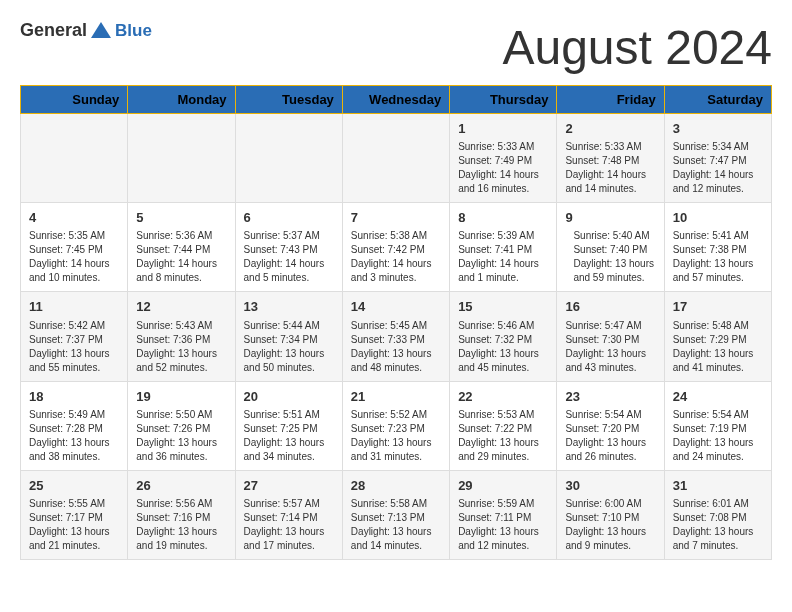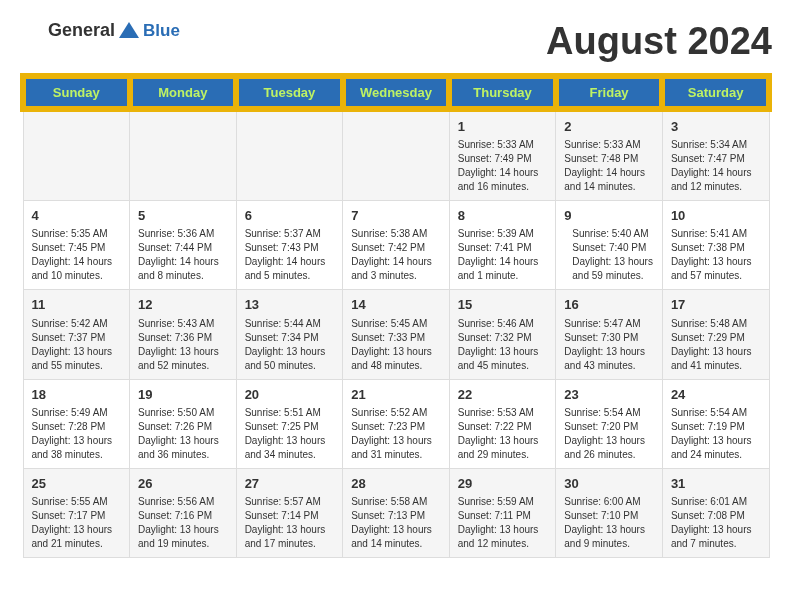--- a/index.html
+++ b/index.html
@@ -13,61 +13,60 @@
     .header {
       display: flex;
       justify-content: space-between;
       align-items: flex-start;
       margin-bottom: 10px;
     }
     .logo {
       display: flex;
       flex-direction: column;
       align-items: center;
-      margin-left: 28px;
     }
     .logo-text {
       display: flex;
       align-items: center;
       gap: 2px;
     }
     .logo-general {
       font-size: 18px;
       font-weight: bold;
       color: #333;
     }
     .logo-blue {
       font-size: 17px;
       font-weight: bold;
       color: #2a6db5;
     }
     .title-area {
       text-align: right;
     }
     .month-year {
-      font-size: 38px;
+      font-size: 48px;
       color: #333;
-      font-weight: bold;
+      font-weight: normal;
     }
     .location {
       font-size: 14px;
       color: #555;
     }
     table {
       width: 100%;
       border-collapse: collapse;
     }
     thead tr th {
       background-color: #2a6db5;
-      color: #bef264;
-      text-align: center;
+      color: #000000;
+      text-align: right;
       padding: 6px 8px;
       font-size: 13px;
       font-weight: bold;
-      border: 6px solid #eab308;
+      border: 1px solid #eab308;
     }
     tbody tr td {
       vertical-align: top;
       padding: 6px 8px;
       font-size: 10.5px;
       color: #333;
       border: 1px solid #ddd;
       width: calc(100% / 7);
       min-height: 80px;
       line-height: 1.4;

